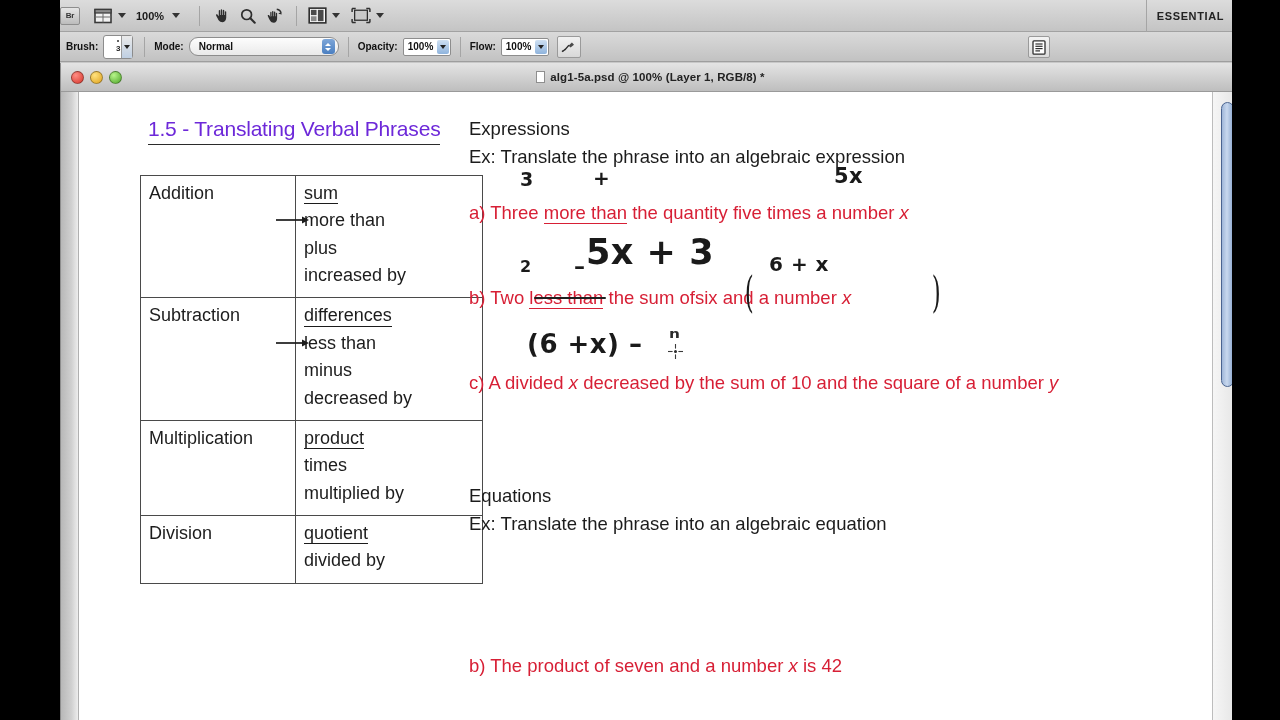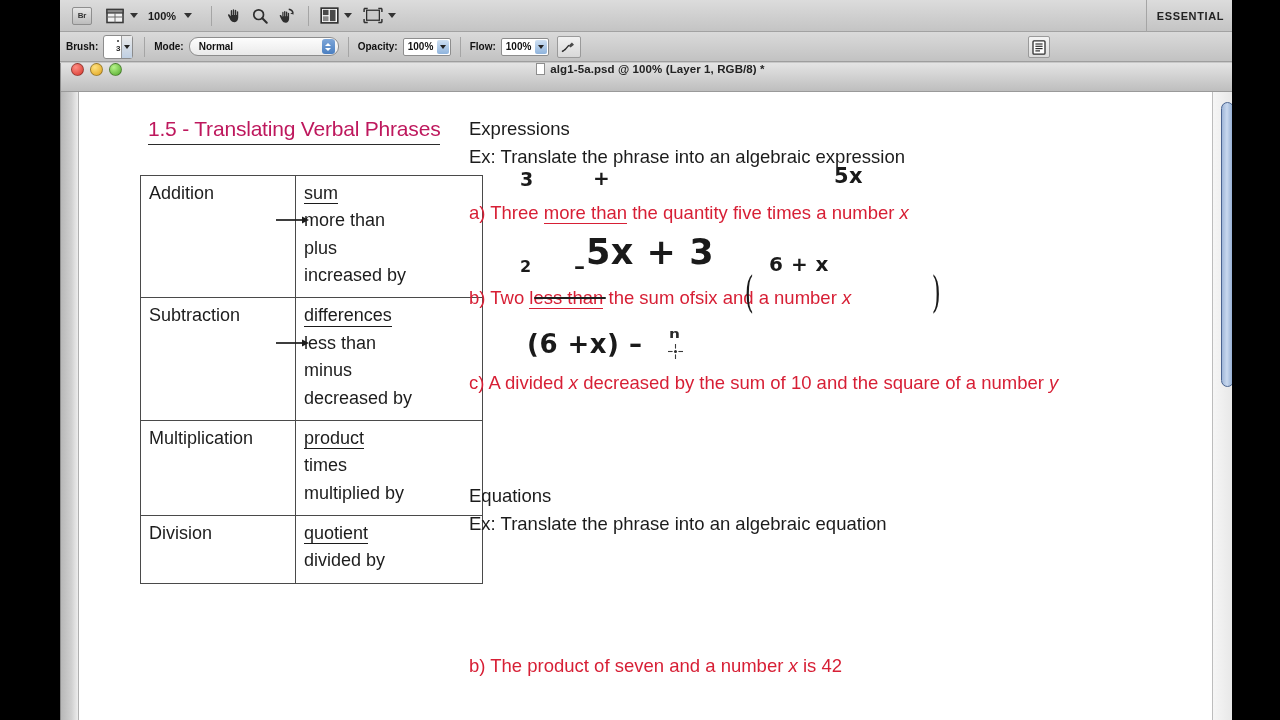--- a/index.html
+++ b/index.html
@@ -14,21 +14,21 @@
   .letterbox.right { left: 1232px; width: 48px; }
 
   
   #ps-app { position: absolute; left: 60px; top: 0; width: 1180px; height: 720px; background: #c8c8c8; }
 
   
   .ps-bar {
     position: relative; height: 32px; width: 100%;
     background: linear-gradient(#dcdcdc, #c4c4c4);
     border-bottom: 1px solid #a2a2a2;
-    display: flex; align-items: center; padding: 0 12px; gap: 0;
+    display: flex; align-items: center; padding: 0 0; gap: 0;
   }
   .ps-bar2 {
     position: relative; height: 30px; width: 100%;
     background: linear-gradient(#dadada, #c2c2c2);
     border-bottom: 1px solid #9e9e9e;
     display: flex; align-items: center; padding: 0 6px;
     font-size: 10px; color: #111; font-weight: bold;
   }
 
   .tb-sep { width: 1px; height: 20px; background: #a5a5a5; margin: 0 9px; }
@@ -110,21 +110,21 @@
 
   
   #doc-window {
     position: absolute; left: 60px; top: 63px; width: 1180px; height: 657px;
     background: #fff; border-left: 1px solid #8d8d8d;
   }
   .doc-title {
     height: 29px; width: 100%;
     background: linear-gradient(#e4e4e4, #bebebe);
     border-bottom: 1px solid #9a9a9a;
-    display: flex; position: relative;
+    display: flex; align-items: center; position: relative;
   }
   .traffic { display: flex; gap: 6px; padding-left: 10px; }
   .tl { width: 13px; height: 13px; border-radius: 50%; border: 1px solid rgba(0,0,0,.35); }
   .tl.r { background: radial-gradient(circle at 35% 30%, #ff8d84, #d6362c); }
   .tl.y { background: radial-gradient(circle at 35% 30%, #ffe27f, #dfa21d); }
   .tl.g { background: radial-gradient(circle at 35% 30%, #b7f58a, #4fa62a); }
   .doc-title-text {
     position: absolute; left: 0; right: 0; text-align: center;
     font-size: 11.5px; font-weight: bold; color: #222; letter-spacing: 0.1px;
   }
@@ -153,21 +153,21 @@
     border-radius: 7px;
     background: linear-gradient(90deg, #9fb6d8, #c8d8ee 45%, #8ea9d0);
     border: 1px solid #4a6490;
   }
 
   
   .page { position: absolute; left: 19px; top: 0; right: 29px; bottom: 0; background: #fff; }
 
   .lesson-title {
     position: absolute; left: 68px; top: 25px;
-    font-size: 21px; color: #be185d; letter-spacing: -0.2px;
+    font-size: 21px; color: #6d28d9; letter-spacing: -0.2px;
     padding-bottom: 3px; border-bottom: 1.5px solid #2b2b2b;
   }
 
   
   .vtable {
     position: absolute; left: 60px; top: 83px; width: 343px;
     border: 1.5px solid #4a4a4a; border-collapse: collapse; padding-left: 14px;
   }
   .vtable td {
     border: 1.5px solid #4a4a4a; vertical-align: top;

